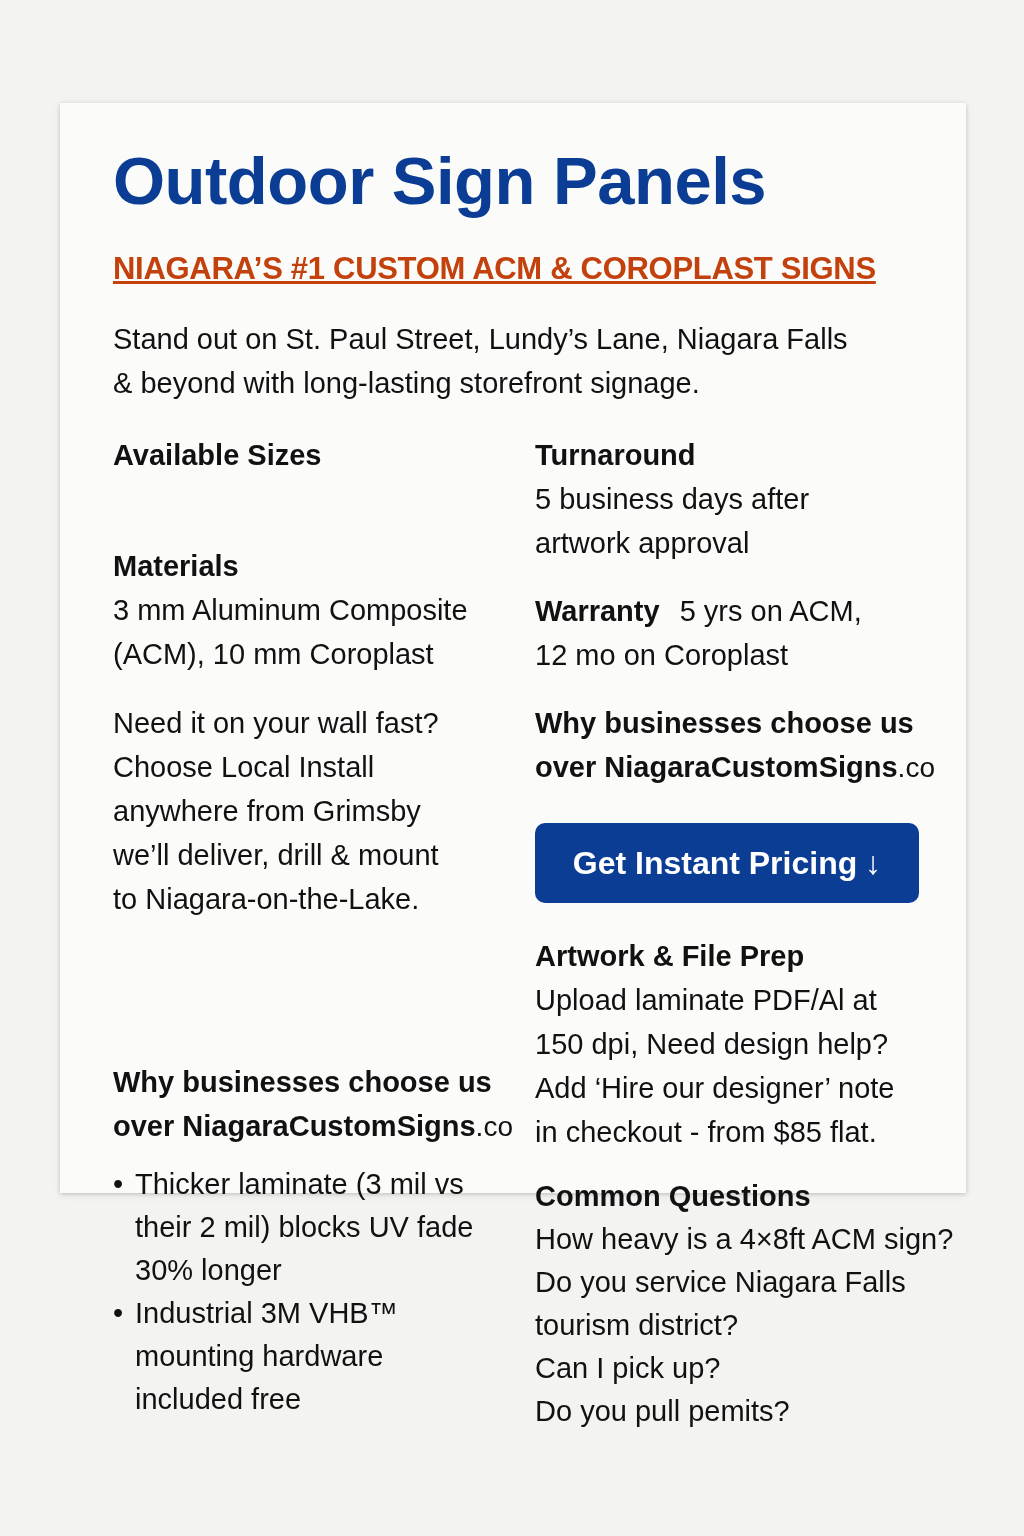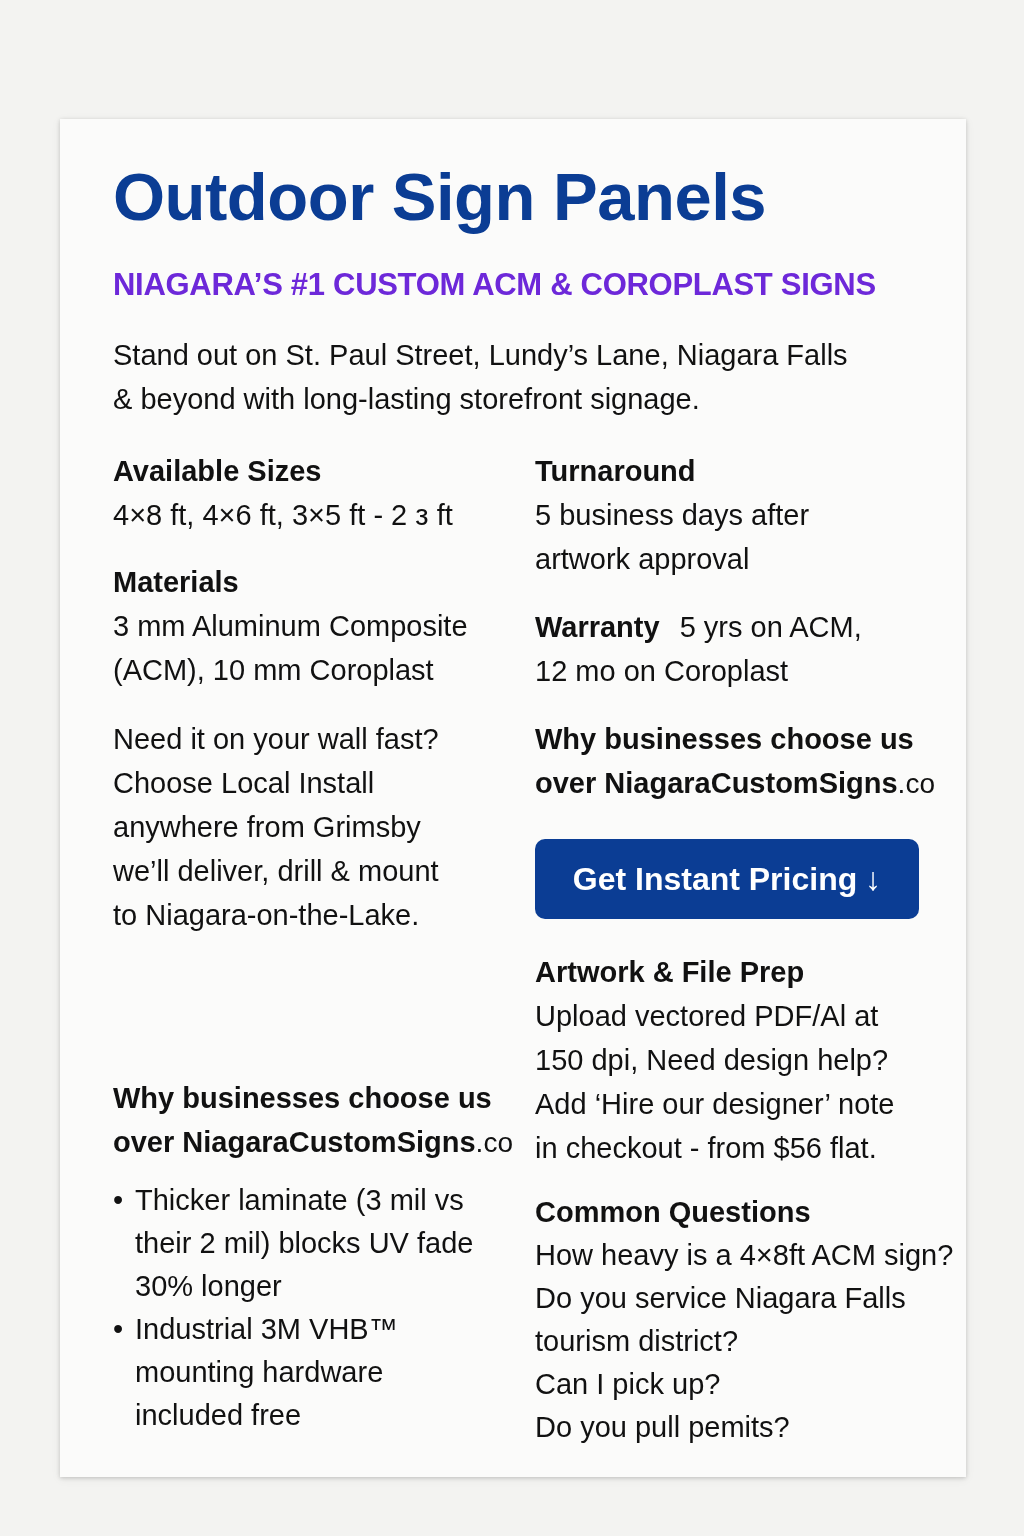--- a/index.html
+++ b/index.html
@@ -7,34 +7,33 @@
     width: 1024px; height: 1536px;
     background: #f3f3f1;
     font-family: "Liberation Sans", "DejaVu Sans", sans-serif;
     color: #111;
     position: relative;
     overflow: hidden;
   }
   .card {
     position: absolute;
     left: 60px; top: 103px;
-    width: 906px; height: 1358px;
+    width: 906px; height: 1090px;
     background: #fbfbfa;
     box-shadow: 0 1px 4px rgba(0,0,0,0.18), 0 2px 10px rgba(0,0,0,0.06);
-    margin-top: 16px;
   }
   .title {
     position: absolute; left: 53px; top: 44px;
     font-size: 67px; font-weight: 700; color: #0b3d94;
     letter-spacing: -0.5px; white-space: nowrap; line-height: 1;
   }
   .subtitle {
     position: absolute; left: 53px; top: 150px;
-    font-size: 31px; font-weight: 700; color: #6d28d9;
-    letter-spacing: -0.3px; white-space: nowrap; line-height: 1;
+    font-size: 31px; font-weight: 700; color: #c2410c;
+    letter-spacing: -0.3px; white-space: nowrap; line-height: 1; text-decoration: underline;
   }
   .intro {
     position: absolute; left: 53px; top: 214px; width: 820px;
     font-size: 29px; line-height: 44px; color: #111;
   }
   .col { position: absolute; width: 400px; }
   .col.left { left: 53px; }
   .col.right { left: 475px; }
   .h { font-size: 29px; font-weight: 700; line-height: 44px; white-space: nowrap; }
   .p { font-size: 29px; line-height: 44px; }
@@ -65,21 +64,20 @@
   <div class="title">Outdoor Sign Panels</div>
   <div class="subtitle">NIAGARA’S #1 CUSTOM ACM &amp; COROPLAST SIGNS</div>
 
   <div class="intro">
     <div class="nowrap">Stand out on St. Paul Street, Lundy’s Lane, Niagara Falls</div>
     <div class="nowrap">&amp; beyond with long-lasting storefront signage.</div>
   </div>
 
   <div class="col left" style="top:330px;">
     <div class="h">Available Sizes</div>
-    <div class="p nowrap">4×8 ft, 4×6 ft, 3×5 ft - 2 з ft</div>
   </div>
 
   <div class="col left" style="top:441px;">
     <div class="h">Materials</div>
     <div class="p nowrap">3 mm Aluminum Composite</div>
     <div class="p nowrap">(ACM), 10 mm Coroplast</div>
   </div>
 
   <div class="col left" style="top:598px;">
     <div class="p nowrap">Need it on your wall fast?</div>
@@ -125,24 +123,24 @@
     <div class="h"><span>over NiagaraCustomSigns</span><span class="small-tld">.co</span></div>
   </div>
 
   <button class="cta-button">
     <span>Get Instant Pricing</span>
       <span class="arrow">↓</span>
   </button>
 
   <div class="col right" style="top:831px; width:430px;">
     <div class="h">Artwork &amp; File Prep</div>
-    <div class="p nowrap">Upload vectored PDF/Al at</div>
+    <div class="p nowrap">Upload laminate PDF/Al at</div>
     <div class="p nowrap">150 dpi, Need design help?</div>
     <div class="p nowrap">Add ‘Hire our designer’ note</div>
-    <div class="p nowrap">in checkout - from $56 flat.</div>
+    <div class="p nowrap">in checkout - from $85 flat.</div>
   </div>
 
   <div class="col right" style="top:1071px; width:430px;">
     <div class="h">Common Questions</div>
     <div class="p nowrap" style="line-height:43px;">How heavy is a 4×8ft ACM sign?</div>
     <div class="p nowrap" style="line-height:43px;">Do you service Niagara Falls</div>
     <div class="p nowrap" style="line-height:43px;">tourism district?</div>
     <div class="p nowrap" style="line-height:43px;">Can I pick up?</div>
     <div class="p nowrap" style="line-height:43px;">Do you pull pemits?</div>
   </div>

